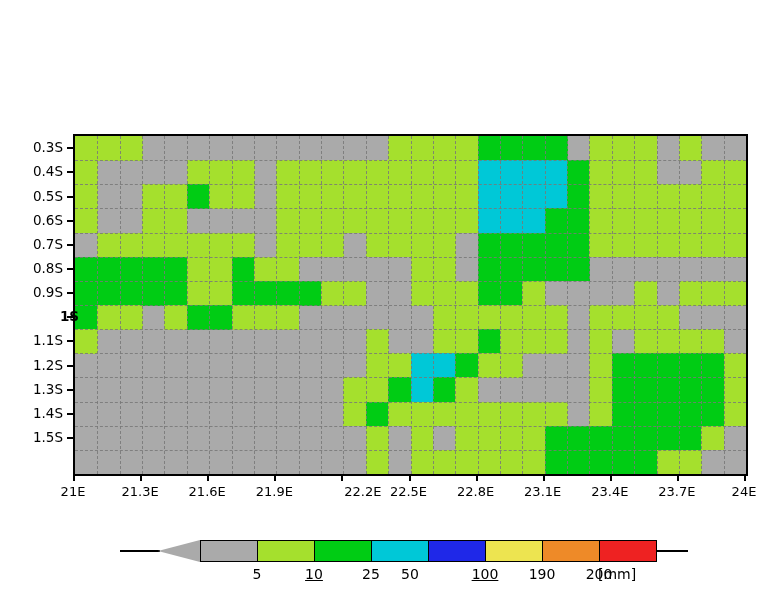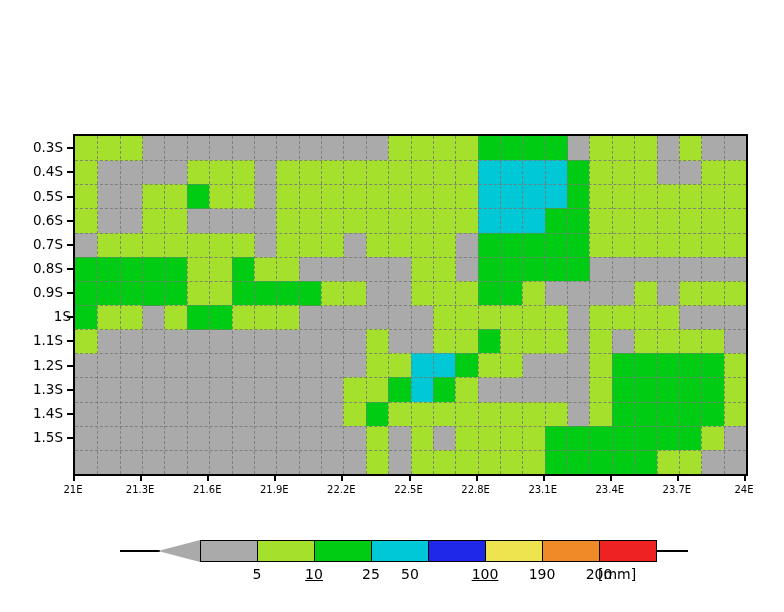--- a/index.html
+++ b/index.html
@@ -61,21 +61,21 @@
     white-space:pre;
     font-family:"DejaVu Sans", sans-serif;
   }
   .xtick{
     position:absolute;
     width:0;height:7px;
     border-left:2px solid #000;
   }
   .xlabel{
     position:absolute;
-    font-size:10px;
+    font-size:13px;
     color:#000;
     text-align:center;
     white-space:pre;
     font-family:"DejaVu Sans", sans-serif;
   }
 
   
   .cbar-wrap{
     position:absolute;
     left:0;top:534px;width:784px;height:60px;
@@ -273,21 +273,21 @@
       <div class="ylabel" style="left: 0px; width: 63px; top: 187.564px;">0.5S</div>
       <div class="ytick" style="left: 67px; top: 219.707px;"></div>
       <div class="ylabel" style="left: 0px; width: 63px; top: 211.707px;">0.6S</div>
       <div class="ytick" style="left: 67px; top: 243.85px;"></div>
       <div class="ylabel" style="left: 0px; width: 63px; top: 235.85px;">0.7S</div>
       <div class="ytick" style="left: 67px; top: 267.993px;"></div>
       <div class="ylabel" style="left: 0px; width: 63px; top: 259.993px;">0.8S</div>
       <div class="ytick" style="left: 67px; top: 292.136px;"></div>
       <div class="ylabel" style="left: 0px; width: 63px; top: 284.136px;">0.9S</div>
       <div class="ytick" style="left: 67px; top: 316.279px;"></div>
-      <div class="ylabel" style="left: 8px; width: 63px; top: 308.279px;">1S</div>
+      <div class="ylabel" style="left: 16px; width: 63px; top: 308.279px; font-weight: bold;">1S</div>
       <div class="ytick" style="left: 67px; top: 340.421px;"></div>
       <div class="ylabel" style="left: 0px; width: 63px; top: 332.421px;">1.1S</div>
       <div class="ytick" style="left: 67px; top: 364.564px;"></div>
       <div class="ylabel" style="left: 0px; width: 63px; top: 356.564px;">1.2S</div>
       <div class="ytick" style="left: 67px; top: 388.707px;"></div>
       <div class="ylabel" style="left: 0px; width: 63px; top: 380.707px;">1.3S</div>
       <div class="ytick" style="left: 67px; top: 412.85px;"></div>
       <div class="ylabel" style="left: 0px; width: 63px; top: 404.85px;">1.4S</div>
       <div class="ytick" style="left: 67px; top: 436.993px;"></div>
       <div class="ylabel" style="left: 0px; width: 63px; top: 428.993px;">1.5S</div>
@@ -295,21 +295,21 @@
   <div id="xaxis">
       <div class="xtick" style="left: 73px; top: 474px;"></div>
       <div class="xlabel" style="left: 33px; width: 80px; top: 484px;">21E</div>
       <div class="xtick" style="left: 140.1px; top: 474px;"></div>
       <div class="xlabel" style="left: 100.1px; width: 80px; top: 484px;">21.3E</div>
       <div class="xtick" style="left: 207.2px; top: 474px;"></div>
       <div class="xlabel" style="left: 167.2px; width: 80px; top: 484px;">21.6E</div>
       <div class="xtick" style="left: 274.3px; top: 474px;"></div>
       <div class="xlabel" style="left: 234.3px; width: 80px; top: 484px;">21.9E</div>
       <div class="xtick" style="left: 341.4px; top: 474px;"></div>
-      <div class="xlabel" style="left: 301.4px; width: 80px; top: 484px;">22.2E</div>
+      <div class="xlabel" style="left: 301.4px; width: 80px; top: 484px; text-align: right;">22.2E</div>
       <div class="xtick" style="left: 408.5px; top: 474px;"></div>
       <div class="xlabel" style="left: 368.5px; width: 80px; top: 484px;">22.5E</div>
       <div class="xtick" style="left: 475.6px; top: 474px;"></div>
       <div class="xlabel" style="left: 435.6px; width: 80px; top: 484px;">22.8E</div>
       <div class="xtick" style="left: 542.7px; top: 474px;"></div>
       <div class="xlabel" style="left: 502.7px; width: 80px; top: 484px;">23.1E</div>
       <div class="xtick" style="left: 609.8px; top: 474px;"></div>
       <div class="xlabel" style="left: 569.8px; width: 80px; top: 484px;">23.4E</div>
       <div class="xtick" style="left: 676.9px; top: 474px;"></div>
       <div class="xlabel" style="left: 636.9px; width: 80px; top: 484px;">23.7E</div>

